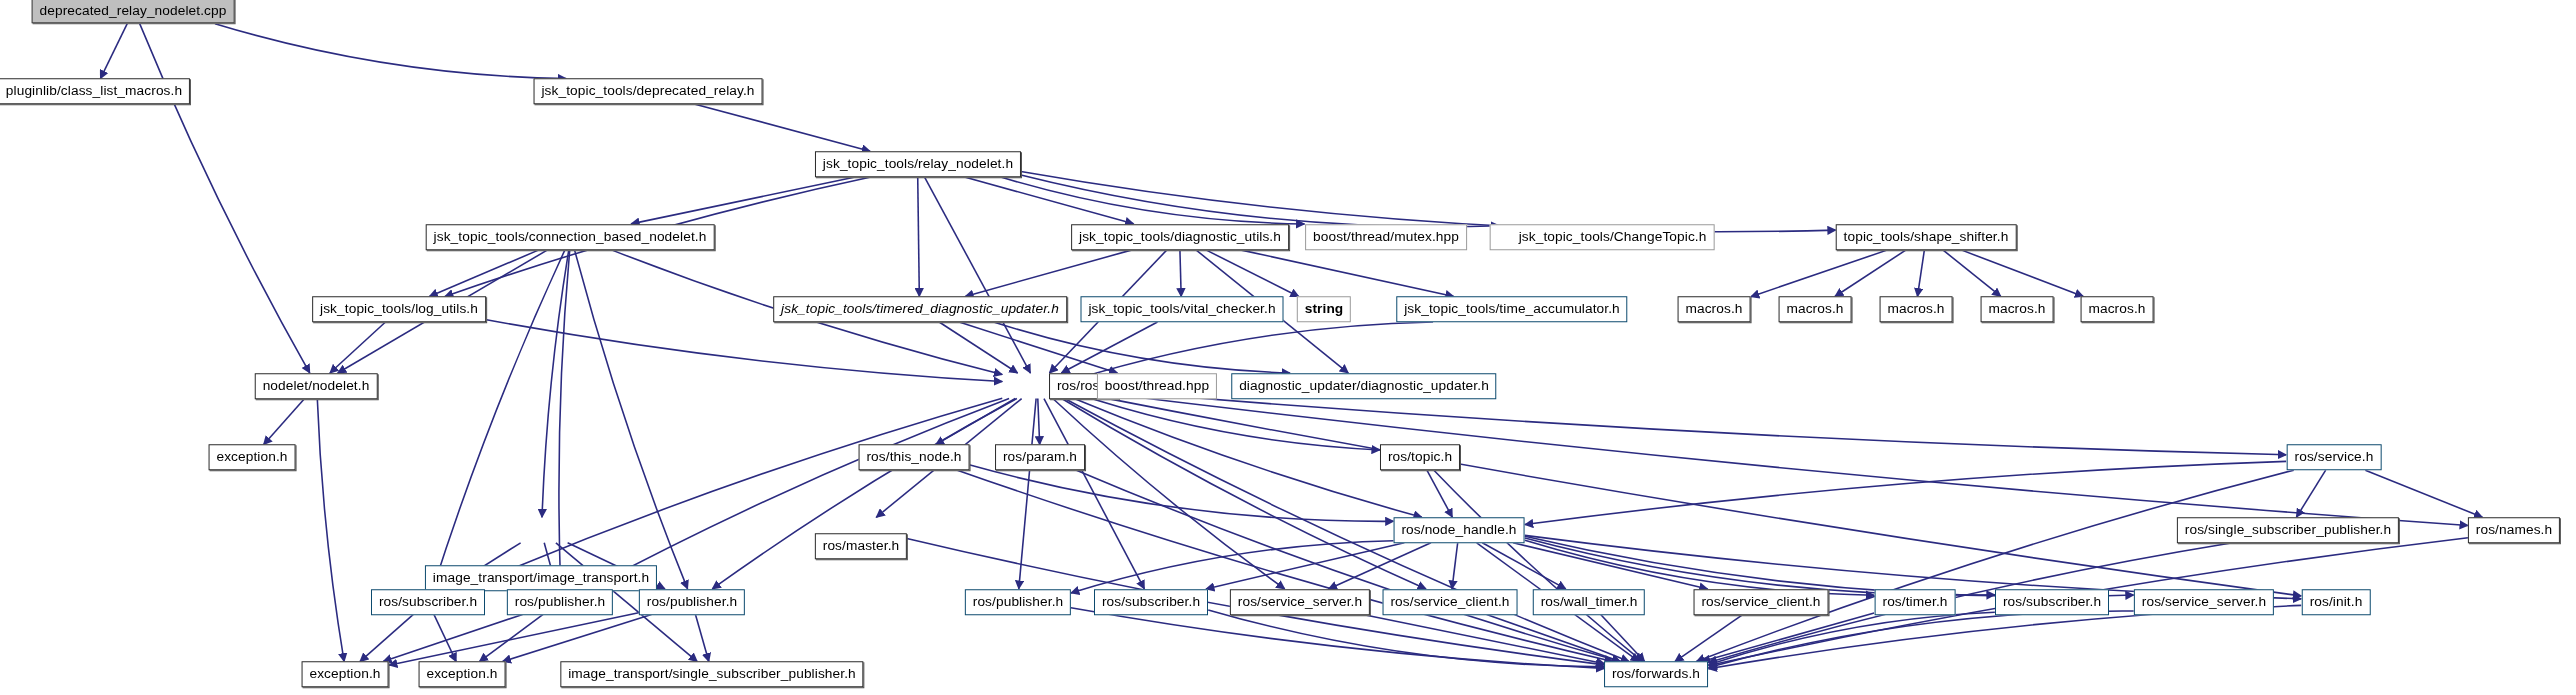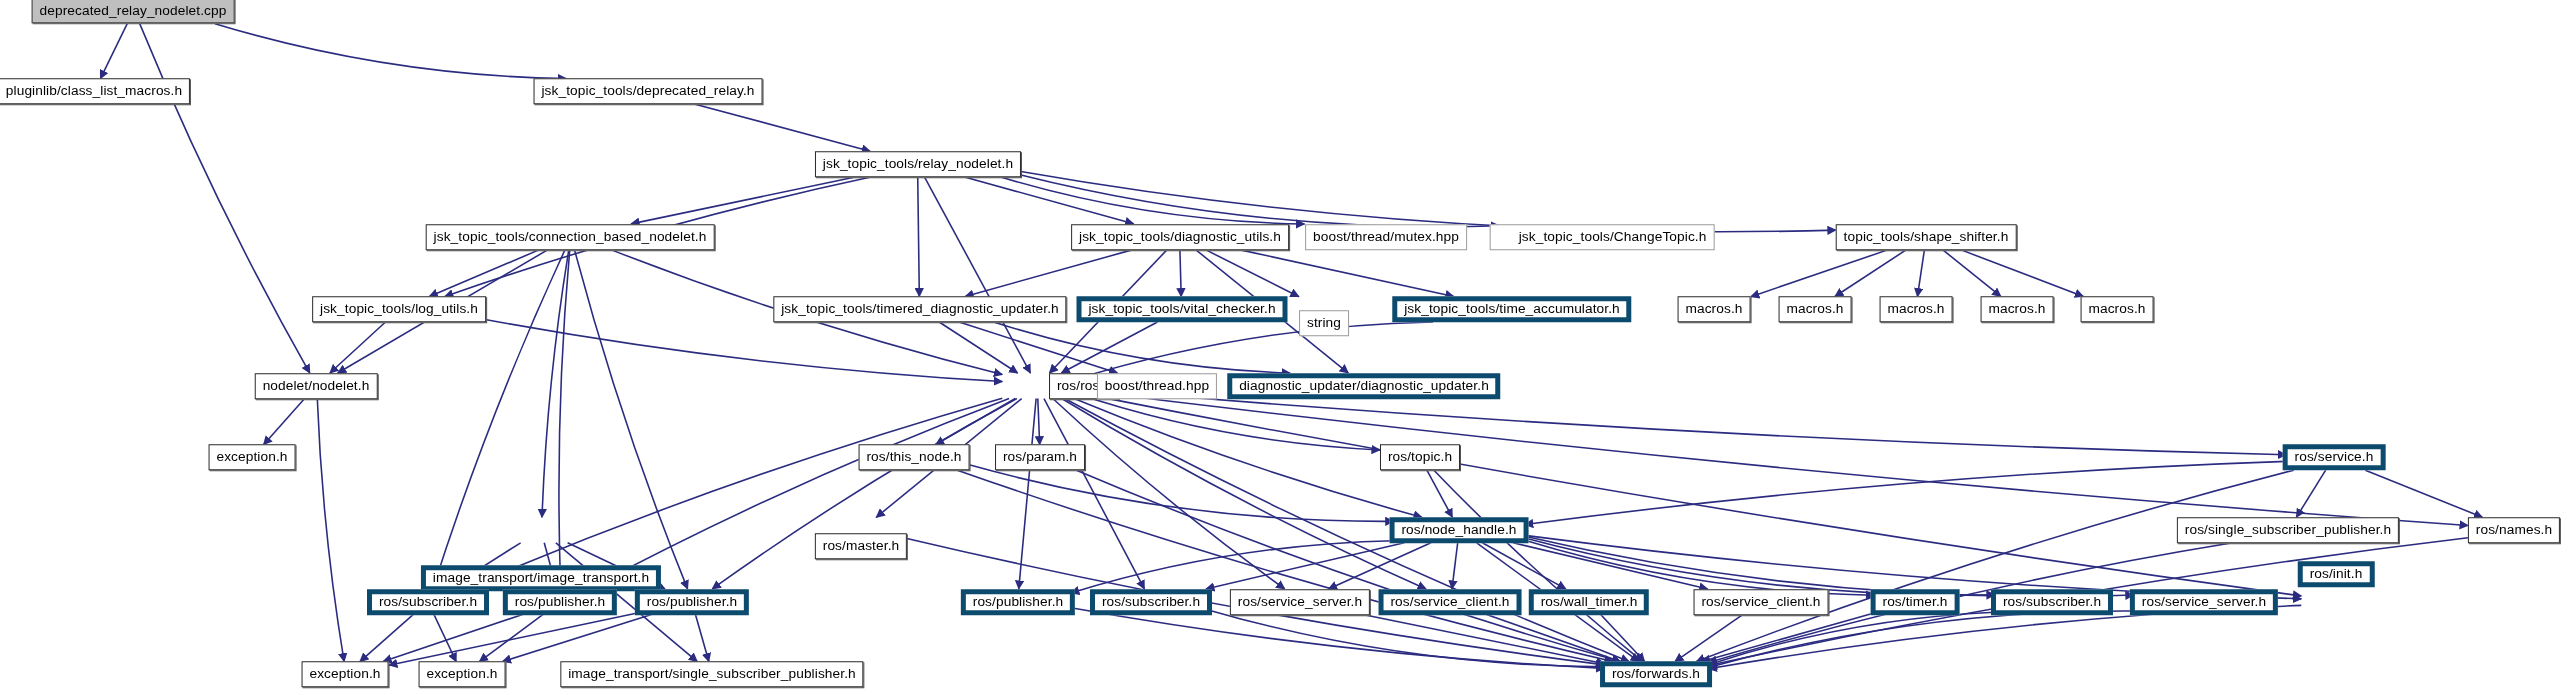--- a/index.html
+++ b/index.html
@@ -41,21 +41,21 @@
   .node.root {
     background: #bfbfbf;
     border: 1px solid #404040;
     box-shadow: 1px 1px 0 0 #606060;
   }
   .node.black {
     border: 1px solid #2a2a2a;
     box-shadow: 1px 1px 0 0 #505050;
   }
   .node.red {
-    border: 5px solid #0c4a6e;
+    border: 1px solid #0c4a6e;
   }
   .node.grey {
     border: 1px solid #9a9a9a;
   }
 </style>
 </head>
 <body>
 
 <div id="graph">
   <svg id="edges" width="2576" height="696" viewBox="0 0 2625 709">
@@ -170,23 +170,23 @@
       <div class="node root" style="left: 133px; top: 10.8px;">deprecated_relay_nodelet.cpp</div>
       <div class="node black" style="left: 94px; top: 91px;">pluginlib/class_list_macros.h</div>
       <div class="node black" style="left: 648px; top: 91px;">jsk_topic_tools/deprecated_relay.h</div>
       <div class="node black" style="left: 918px; top: 164px;">jsk_topic_tools/relay_nodelet.h</div>
       <div class="node black" style="left: 570px; top: 237px;">jsk_topic_tools/connection_based_nodelet.h</div>
       <div class="node black" style="left: 1180px; top: 237px;">jsk_topic_tools/diagnostic_utils.h</div>
       <div class="node grey" style="left: 1386px; top: 237px;">boost/thread/mutex.hpp</div>
       <div class="node grey" style="left: 1602px; top: 237px; padding-left: 28px;">jsk_topic_tools/ChangeTopic.h</div>
       <div class="node black" style="left: 1926px; top: 237px;">topic_tools/shape_shifter.h</div>
       <div class="node black" style="left: 399px; top: 309px;">jsk_topic_tools/log_utils.h</div>
-      <div class="node black" style="left: 920px; top: 309px;">jsk_topic_tools/timered_diagnostic_updater.h</div>
+      <div class="node black" style="left: 920px; top: 309px; font-style: italic;">jsk_topic_tools/timered_diagnostic_updater.h</div>
       <div class="node red" style="left: 1182px; top: 309px;">jsk_topic_tools/vital_checker.h</div>
-      <div class="node grey" style="left: 1324px; top: 323px;">string</div>
+      <div class="node grey" style="left: 1324px; top: 309px; font-weight: bold;">string</div>
       <div class="node red" style="left: 1512px; top: 309px;">jsk_topic_tools/time_accumulator.h</div>
       <div class="node black" style="left: 1714px; top: 309px;">macros.h</div>
       <div class="node black" style="left: 1815px; top: 309px;">macros.h</div>
       <div class="node black" style="left: 1916px; top: 309px;">macros.h</div>
       <div class="node black" style="left: 2017px; top: 309px;">macros.h</div>
       <div class="node black" style="left: 2117px; top: 309px;">macros.h</div>
       <div class="node black" style="left: 316px; top: 386px;">nodelet/nodelet.h</div>
       <div class="node black" style="left: 1084px; top: 386px;">ros/ros.h</div>
       <div class="node grey" style="left: 1157px; top: 386px;">boost/thread.hpp</div>
       <div class="node red" style="left: 1364px; top: 386px;">diagnostic_updater/diagnostic_updater.h</div>
@@ -205,20 +205,20 @@
       <div class="node red" style="left: 692px; top: 602px;">ros/publisher.h</div>
       <div class="node red" style="left: 1018px; top: 602px;">ros/publisher.h</div>
       <div class="node red" style="left: 1151px; top: 602px;">ros/subscriber.h</div>
       <div class="node black" style="left: 1300px; top: 602px;">ros/service_server.h</div>
       <div class="node red" style="left: 1450px; top: 602px;">ros/service_client.h</div>
       <div class="node red" style="left: 1589px; top: 602px;">ros/wall_timer.h</div>
       <div class="node black" style="left: 1761px; top: 602px;">ros/service_client.h</div>
       <div class="node red" style="left: 1915px; top: 602px;">ros/timer.h</div>
       <div class="node red" style="left: 2052px; top: 602px;">ros/subscriber.h</div>
       <div class="node red" style="left: 2204px; top: 602px;">ros/service_server.h</div>
-      <div class="node red" style="left: 2336px; top: 574px;">ros/init.h</div>
+      <div class="node red" style="left: 2336px; top: 602px;">ros/init.h</div>
       <div class="node black" style="left: 345px; top: 674px;">exception.h</div>
       <div class="node black" style="left: 462px; top: 674px;">exception.h</div>
       <div class="node black" style="left: 712px; top: 674px;">image_transport/single_subscriber_publisher.h</div>
       <div class="node red" style="left: 1656px; top: 674px;">ros/forwards.h</div>
     </div>
 </div>
 
 
 </body></html>

